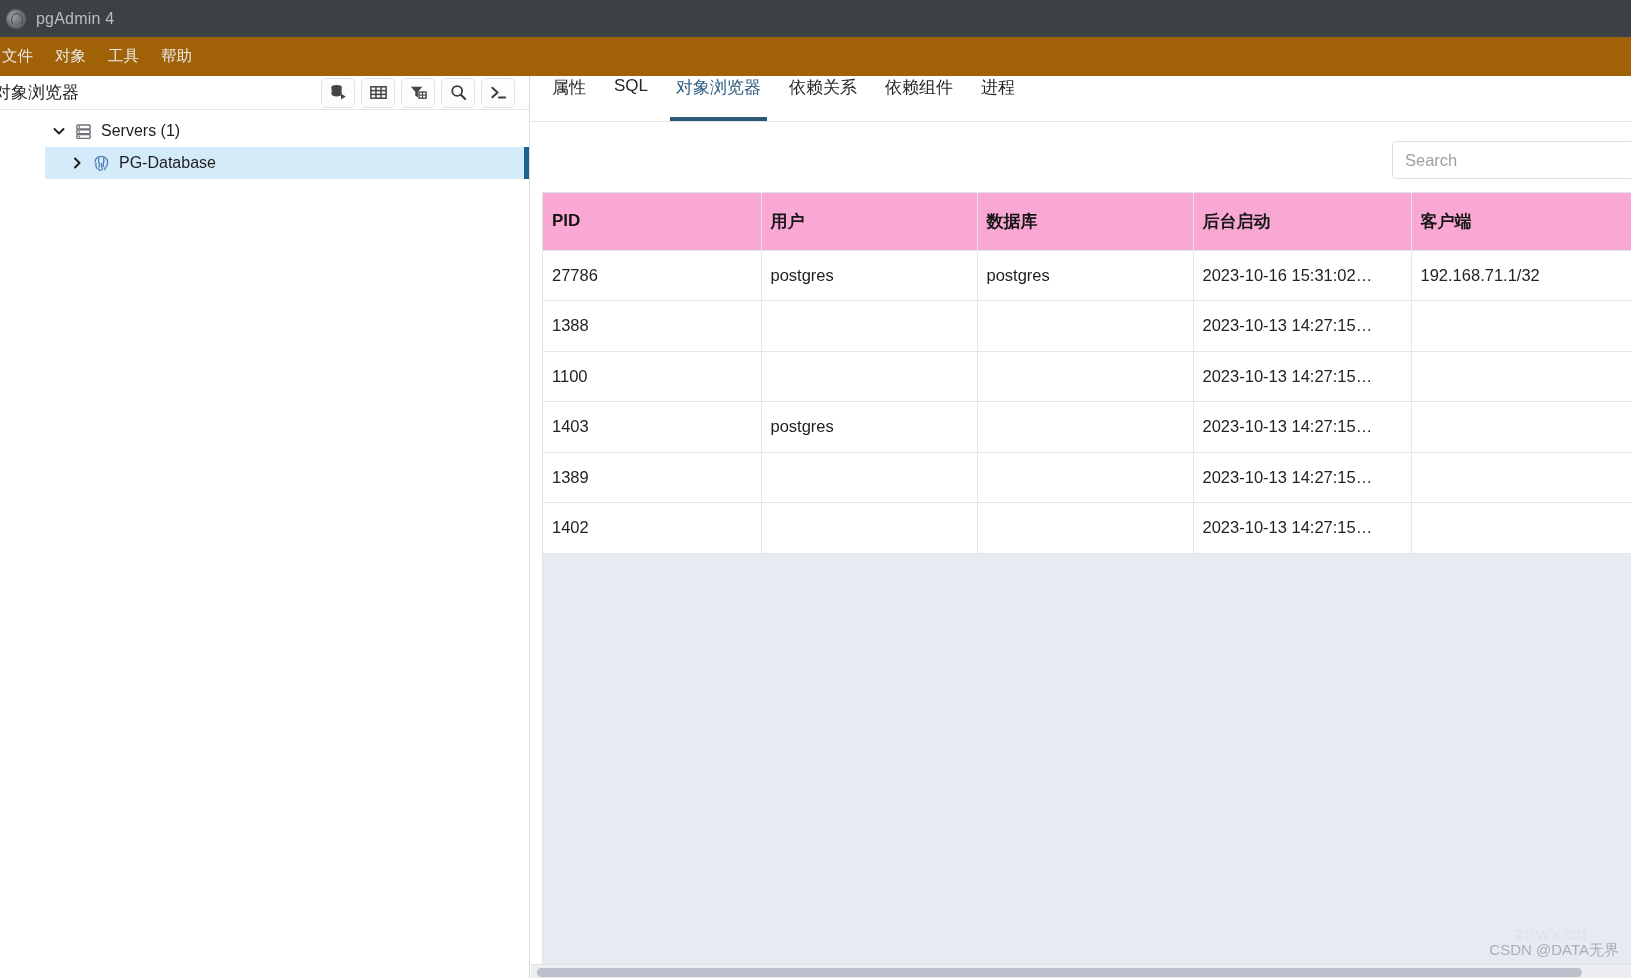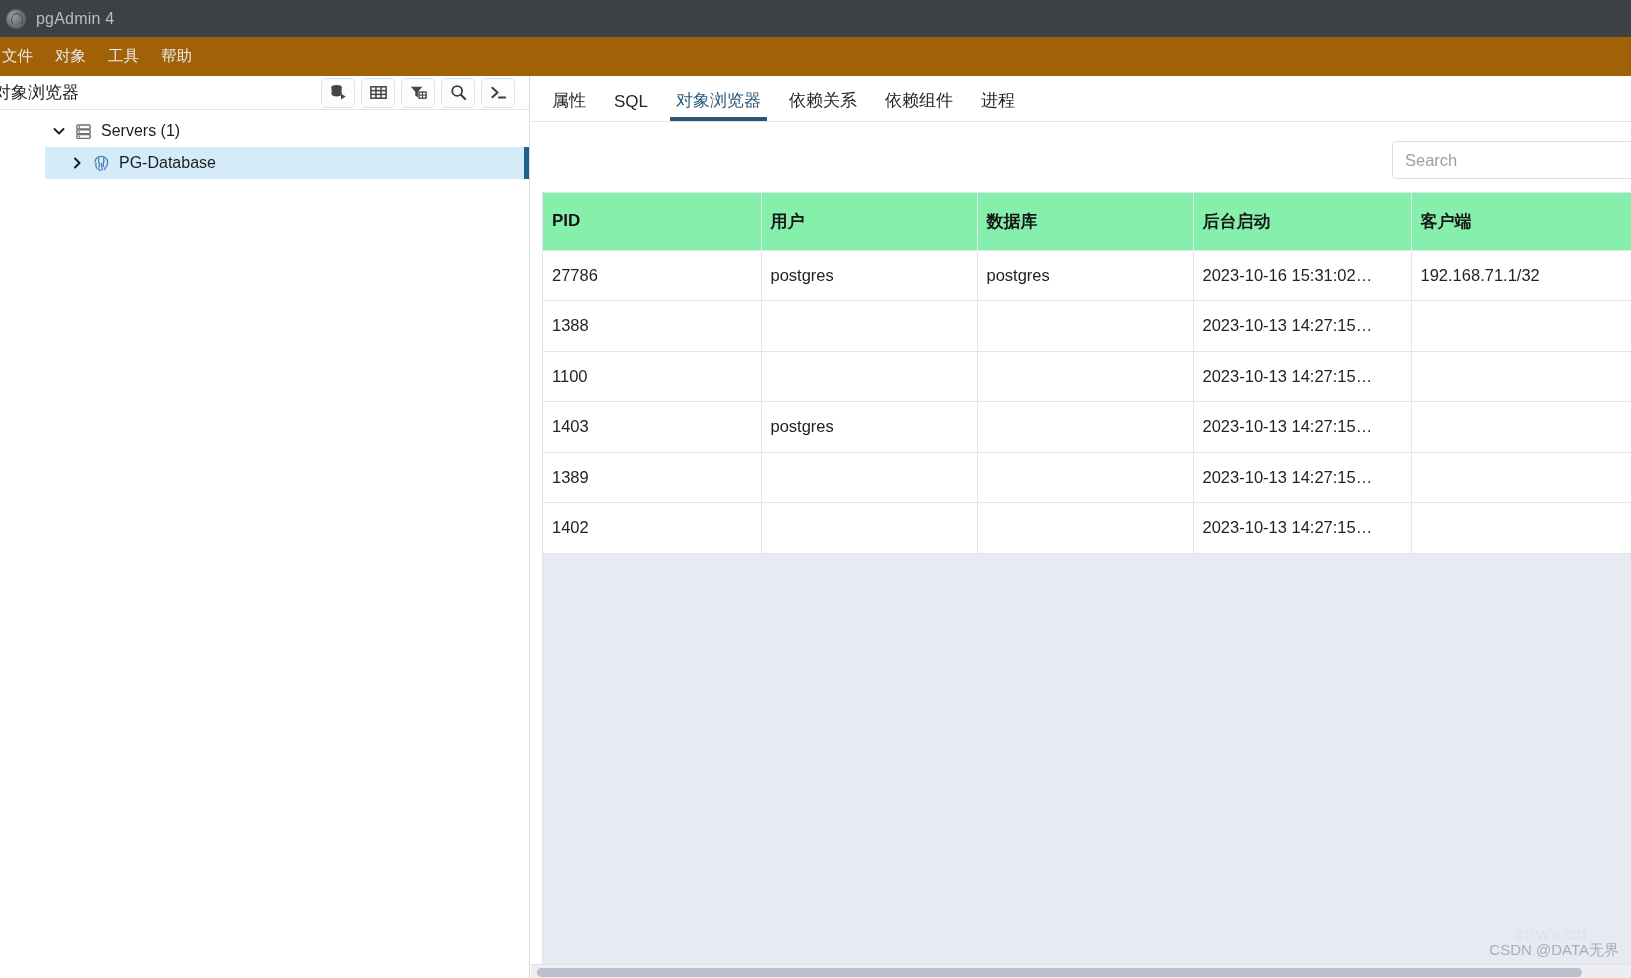--- a/index.html
+++ b/index.html
@@ -159,21 +159,20 @@
     position: absolute;
     left: 531px; top: 76px;
     width: 1100px; height: 902px;
     background: #ffffff;
     overflow: hidden;
   }
   .tabbar {
     position: relative;
     height: 46px;
     display: flex;
-    align-items: flex-end;
     border-bottom: 1px solid #e0e2e6;
     background: #ffffff;
     box-sizing: border-box;
   }
   .tab {
     font-size: 17px;
     color: #262626;
     padding: 0 14px 9px 14px;
     white-space: nowrap;
     cursor: pointer;
@@ -238,21 +237,21 @@
     box-sizing: border-box;
     overflow: hidden;
     white-space: nowrap;
     background: #ffffff;
   }
   table.grid th {
     height: 57px;
     font-size: 17px;
     font-weight: bold;
     color: #161616;
-    background: #86efac;
+    background: #f9a8d4;
   }
   table.grid td {
     height: 50.5px;
     font-size: 16.5px;
     font-weight: normal;
     color: #232323;
   }
   .col-pid    { width: 218px; }
   .col-user   { width: 216px; }
   .col-db     { width: 216px; }

